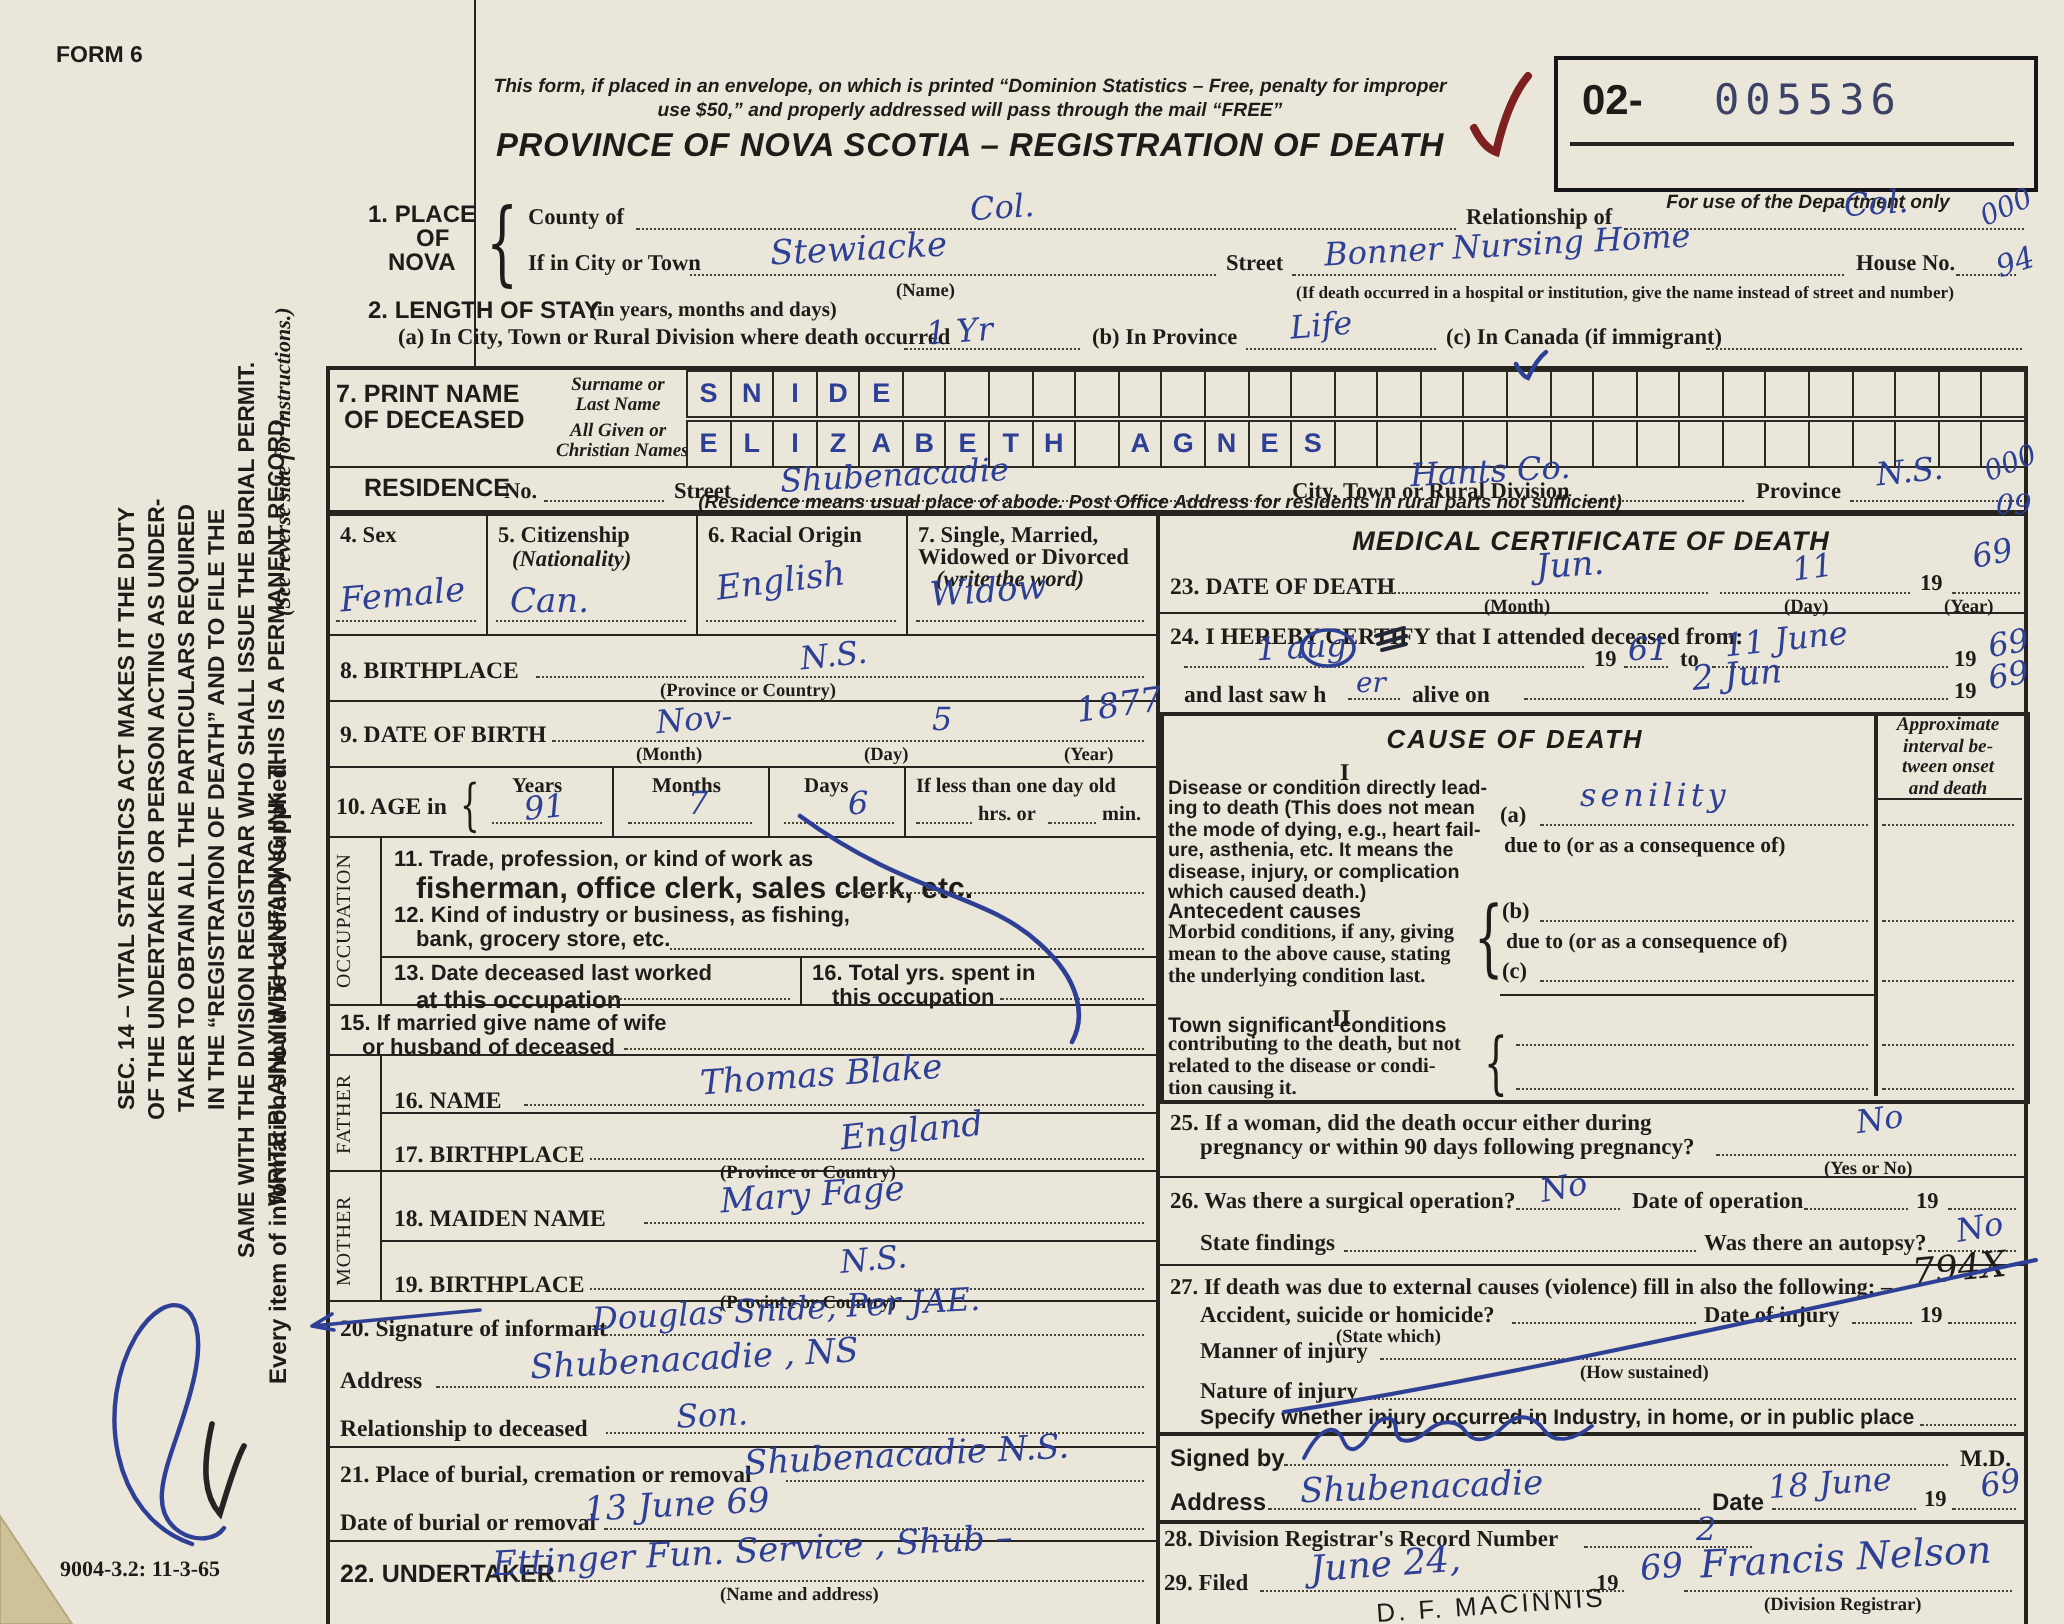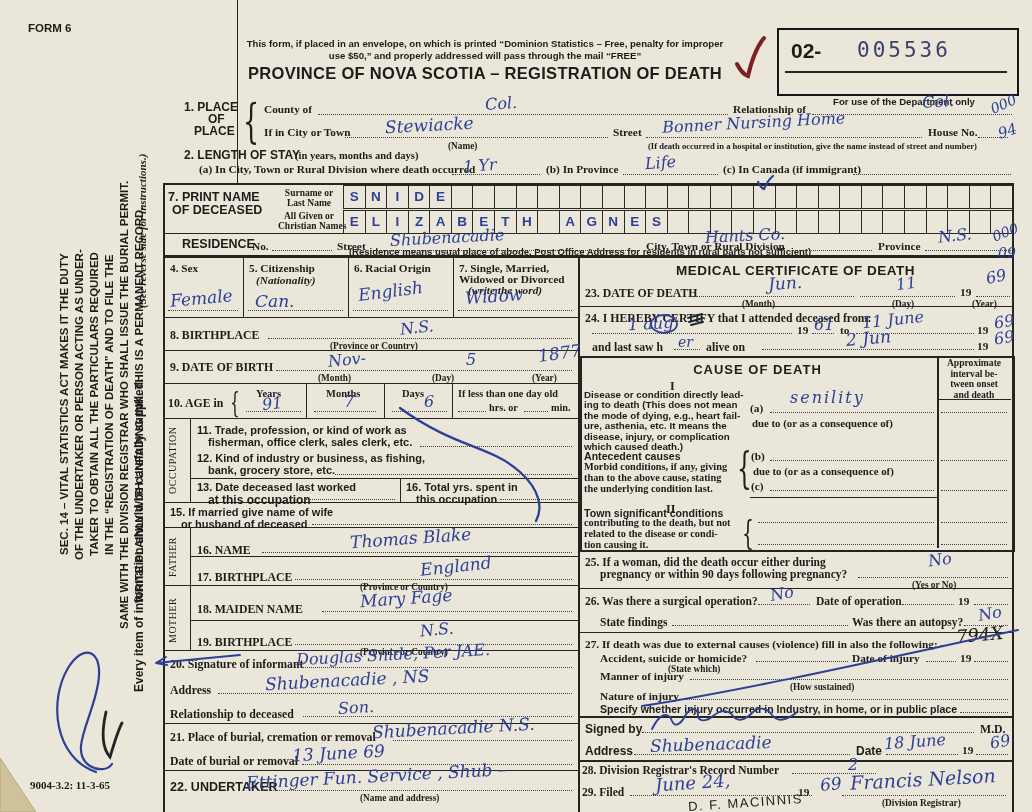--- a/index.html
+++ b/index.html
@@ -14,21 +14,21 @@
   .hwk{font-family:"Liberation Sans",sans-serif;color:#1d1c18;white-space:nowrap;}
   .dl{position:absolute;border-bottom:1.6px dotted #474337;height:0;}
   .hl{position:absolute;background:#26241e;height:1px;}
   .vl{position:absolute;background:#26241e;width:1px;}
   .vblock{writing-mode:vertical-rl;transform:rotate(180deg);text-align:center;}
   .brace{font-family:"DejaVu Serif",serif;font-weight:normal;color:#1d1c18;transform:scaleX(.55);transform-origin:left center;}
   .cells{position:absolute;display:flex;border:1.6px solid #2a2922;background:transparent;}
   .cells .cell{flex:1;border-left:1px solid #2a2922;text-align:center;
     font-family:"Liberation Sans",sans-serif;font-weight:bold;color:#2e4096;font-size:13.5px;padding-top:3px;}
   .cells .cell:first-child{border-left:none;}
-  .ctr{text-align:center;}
+  .ctr{text-align:center;font-style:italic;}
   svg.pen{position:absolute;left:0;top:0;pointer-events:none;}
 </style>
 </head>
 <body>
 
 <div class="paper">
 
   <svg class="pen" width="1032" height="812">
     <path d="M0,758 L36,812 L0,812 Z" fill="#cfc29b" stroke="#b6a87f" stroke-width="1"></path>
   </svg>
@@ -95,21 +95,21 @@
 
     <div class="hl" style="left:578px;top:306px;width:435px"></div>
     <div class="hl" style="left:578px;top:588px;width:435px"></div>
     <div class="hl" style="left:578px;top:632px;width:435px"></div>
     <div class="hl" style="left:578px;top:716px;width:435px;height:2px"></div>
     <div class="hl" style="left:578px;top:760px;width:435px;height:1.5px"></div>
   </div>
 
   <span class="a bs" style="left:184px;top:100px">1. PLACE</span>
   <span class="a bs" style="left:208px;top:112px">OF</span>
-  <span class="a bs" style="left:194px;top:124px">PLACE</span>
+  <span class="a bs" style="left:194px;top:124px">NOVA</span>
   <span class="a brace" style="left:243px;top:94px;font-size:46px">{</span>
   <span class="a sr" style="left:264px;top:103px">County of</span>
   <div class="dl" style="left:318px;top:114px;width:410px"></div>
   <span class="a hw" style="left:485px;top:94px;transform:rotate(-4deg)">Col.</span>
   <span class="a sr" style="left:733px;top:103px">Relationship of</span>
   <div class="dl" style="left:812px;top:114px;width:200px"></div>
   <span class="a hw" style="left:922px;top:92px;transform:rotate(-4deg)">Col.</span>
   <span class="a hw" style="left:990px;top:96px;font-size:14px;transform:rotate(-24deg)">000</span>
   <span class="a sr" style="left:264px;top:126px">If in City or Town</span>
   <div class="dl" style="left:345px;top:137px;width:263px"></div>
@@ -269,21 +269,21 @@
   <div class="dl" style="left:458px;top:411px;width:28px"></div>
   <span class="a sr" style="left:489px;top:402px;font-size:10.2px">hrs. or</span>
   <div class="dl" style="left:524px;top:411px;width:24px"></div>
   <span class="a sr" style="left:551px;top:402px;font-size:10.2px">min.</span>
   <span class="a hw" style="left:262px;top:394px;transform:rotate(-6deg)">91</span>
   <span class="a hw" style="left:344px;top:392px">7</span>
   <span class="a hw" style="left:424px;top:392px">6</span>
 
   <div class="a vblock bs" style="left:167px;top:422px;height:76px;width:20px;font-size:10px;font-weight:normal;font-family:'Liberation Serif',serif;letter-spacing:.5px">OCCUPATION</div>
   <span class="a bs" style="left:197px;top:424px;font-size:11px">11. Trade, profession, or kind of work as</span>
-  <span class="a bs" style="left:208px;top:436px;font-size:11px">fisherman, office clerk, sales clerk, etc.</span>
+  <span class="a bs" style="left:208px;top:436px;font-size:15px">fisherman, office clerk, sales clerk, etc.</span>
   <div class="dl" style="left:420px;top:446px;width:152px"></div>
   <span class="a bs" style="left:197px;top:452px;font-size:11px">12. Kind of industry or business, as fishing,</span>
   <span class="a bs" style="left:208px;top:464px;font-size:11px">bank, grocery store, etc.</span>
   <div class="dl" style="left:335px;top:474px;width:237px"></div>
   <span class="a bs" style="left:197px;top:481px;font-size:11px">13. Date deceased last worked</span>
   <span class="a bs" style="left:208px;top:493px;font-size:12px">at this occupation</span>
   <div class="dl" style="left:305px;top:499px;width:90px"></div>
   <span class="a bs" style="left:406px;top:481px;font-size:11px">16. Total yrs. spent in</span>
   <span class="a bs" style="left:416px;top:493px;font-size:11px">this occupation</span>
   <div class="dl" style="left:500px;top:499px;width:72px"></div>
@@ -384,21 +384,21 @@
       <div>disease, injury, or complication</div>
       <div>which caused death.)</div>
   </div>
   <span class="a sr" style="left:750px;top:402px">(a)</span>
   <div class="dl" style="left:770px;top:412px;width:164px"></div>
   <span class="a hw" style="left:790px;top:388px;letter-spacing:2px">senility</span>
   <span class="a sr" style="left:752px;top:417px;font-size:10.8px">due to (or as a consequence of)</span>
   <span class="a bs" style="left:584px;top:450px;font-size:10.6px">Antecedent causes</span>
   <div class="a sr" style="left:584px;top:462px;font-size:10.3px;line-height:10.8px">
     <div>Morbid conditions, if any, giving</div>
-      <div>than to the above cause, stating</div>
+      <div>mean to the above cause, stating</div>
       <div>the underlying condition last.</div>
   </div>
   <span class="a brace" style="left:737px;top:444px;font-size:42px">{</span>
   <span class="a sr" style="left:751px;top:450px">(b)</span>
   <div class="dl" style="left:770px;top:460px;width:164px"></div>
   <span class="a sr" style="left:753px;top:465px;font-size:10.8px">due to (or as a consequence of)</span>
   <span class="a sr" style="left:751px;top:480px">(c)</span>
   <div class="dl" style="left:770px;top:490px;width:164px"></div>
   <div class="hl" style="left:750px;top:497px;width:187px"></div>
   <span class="a sr" style="left:666px;top:502px;font-size:12px">II</span>

